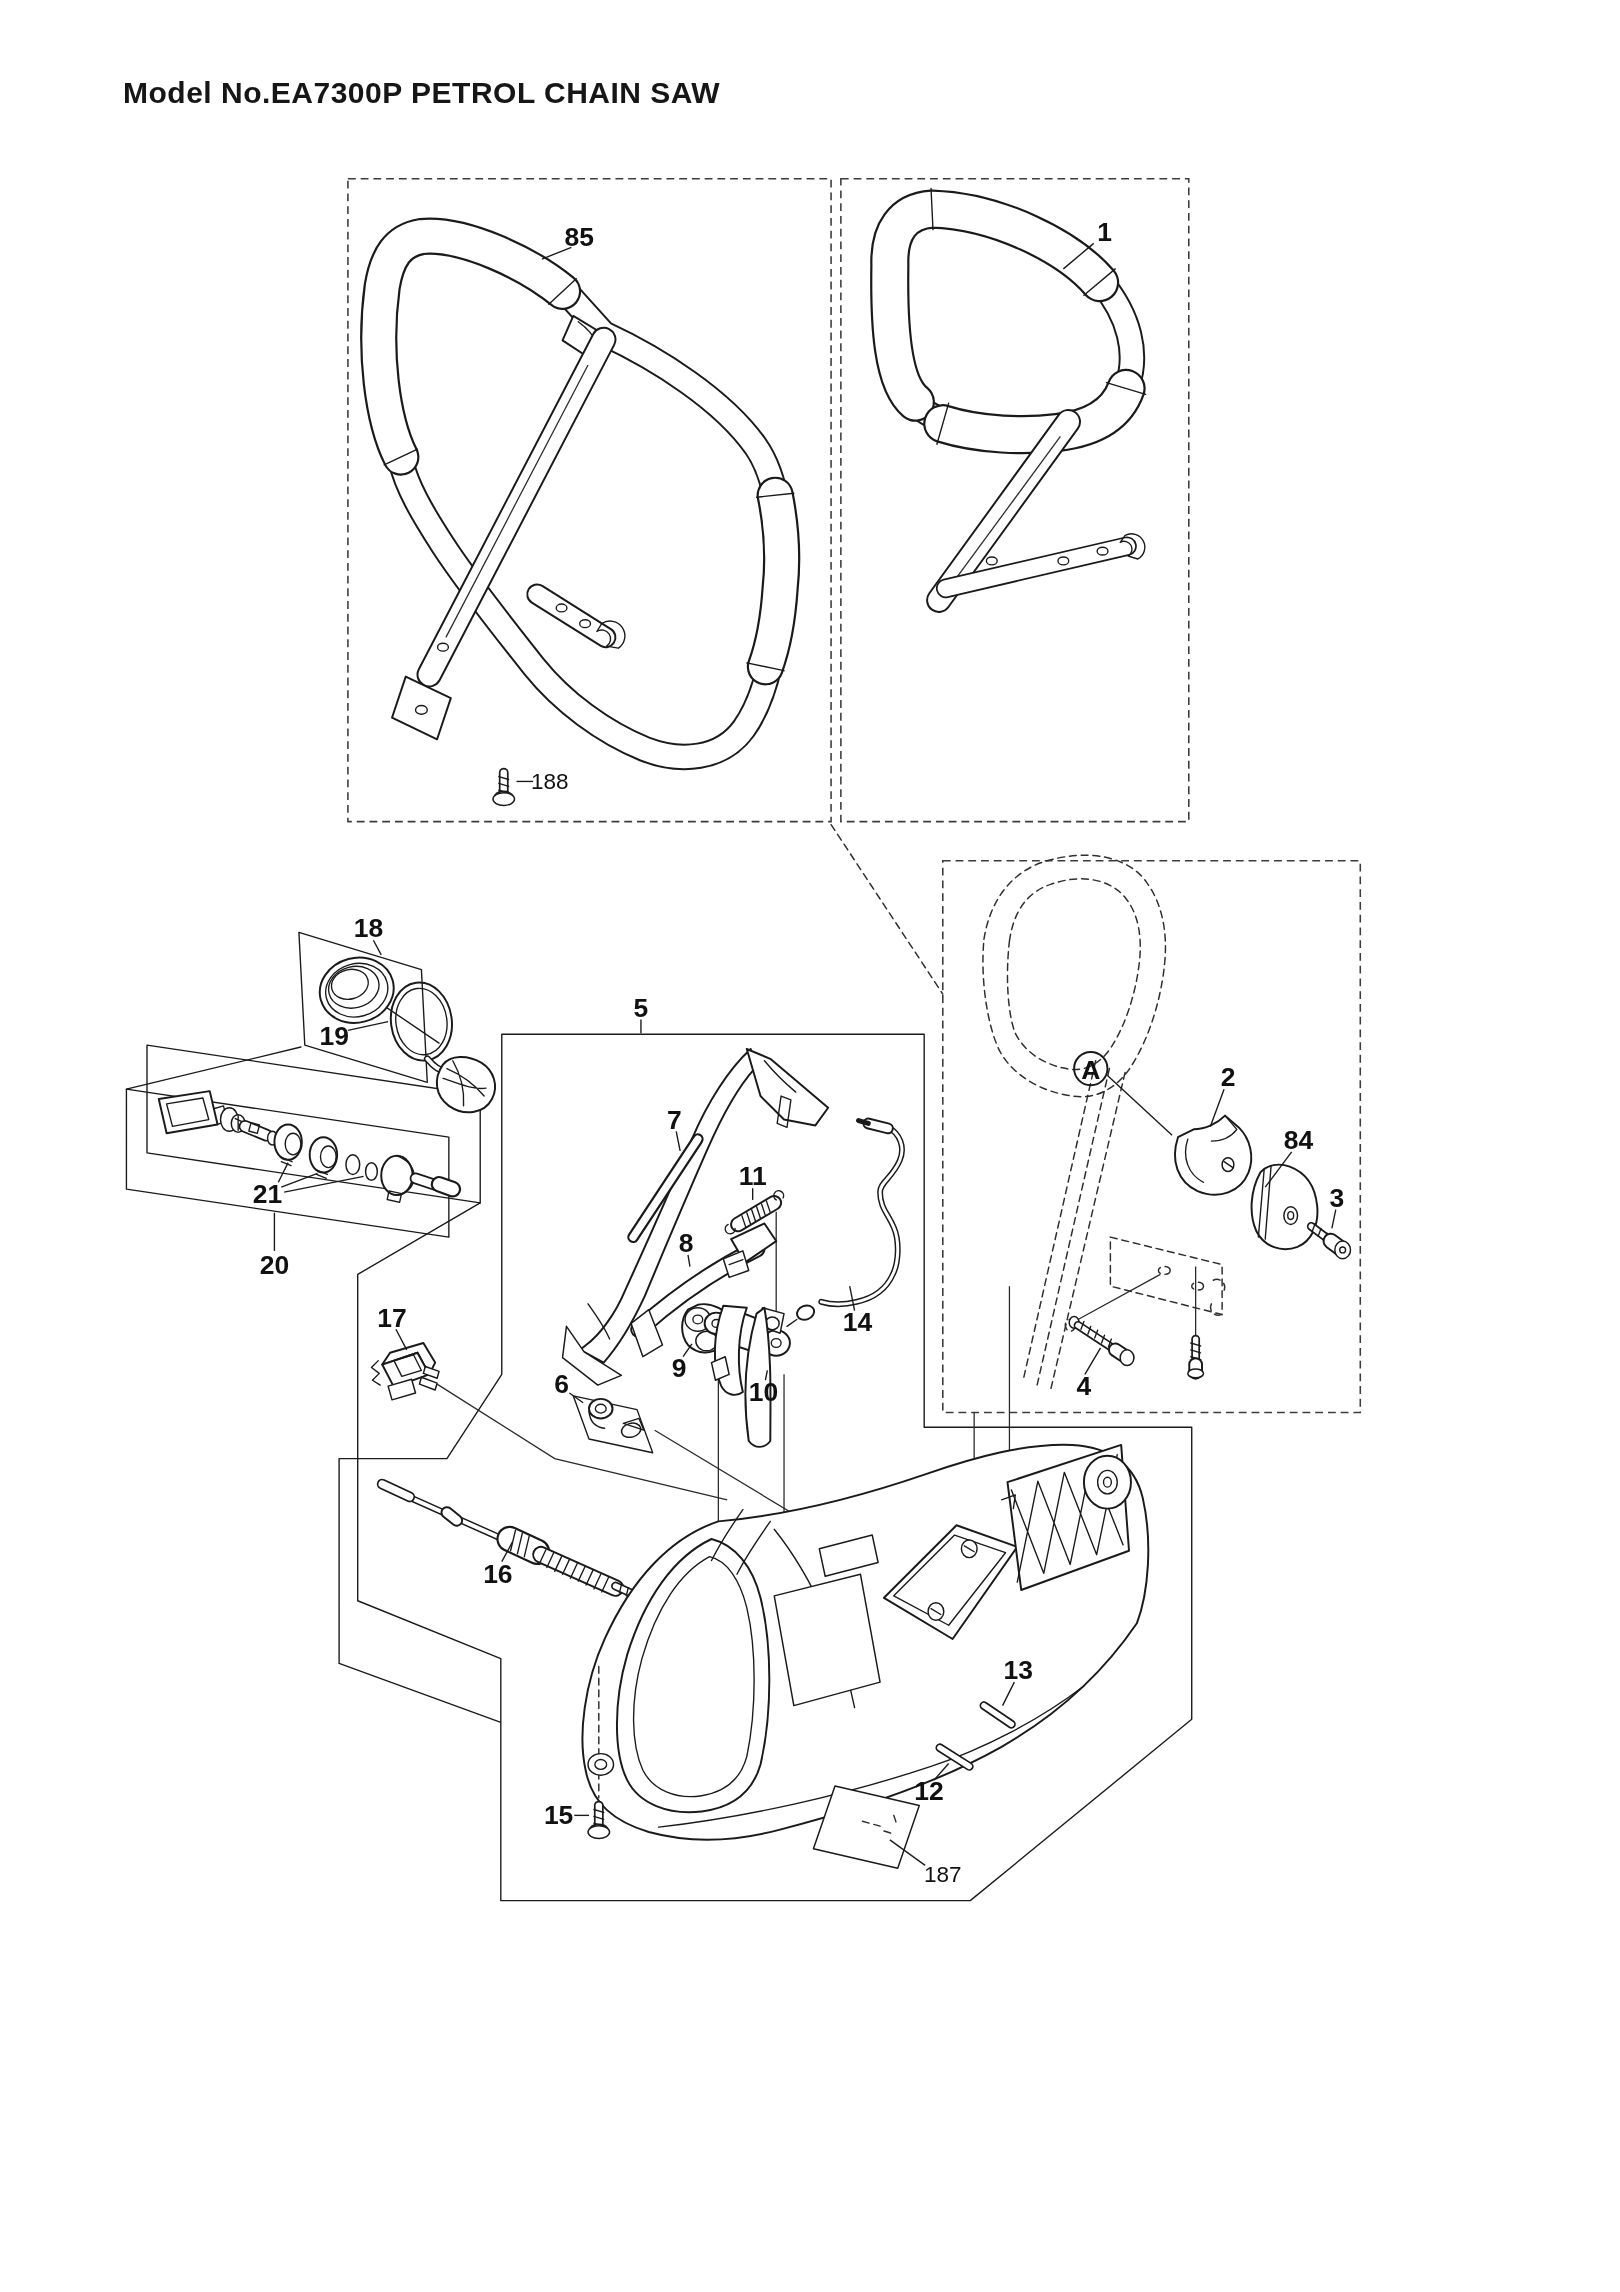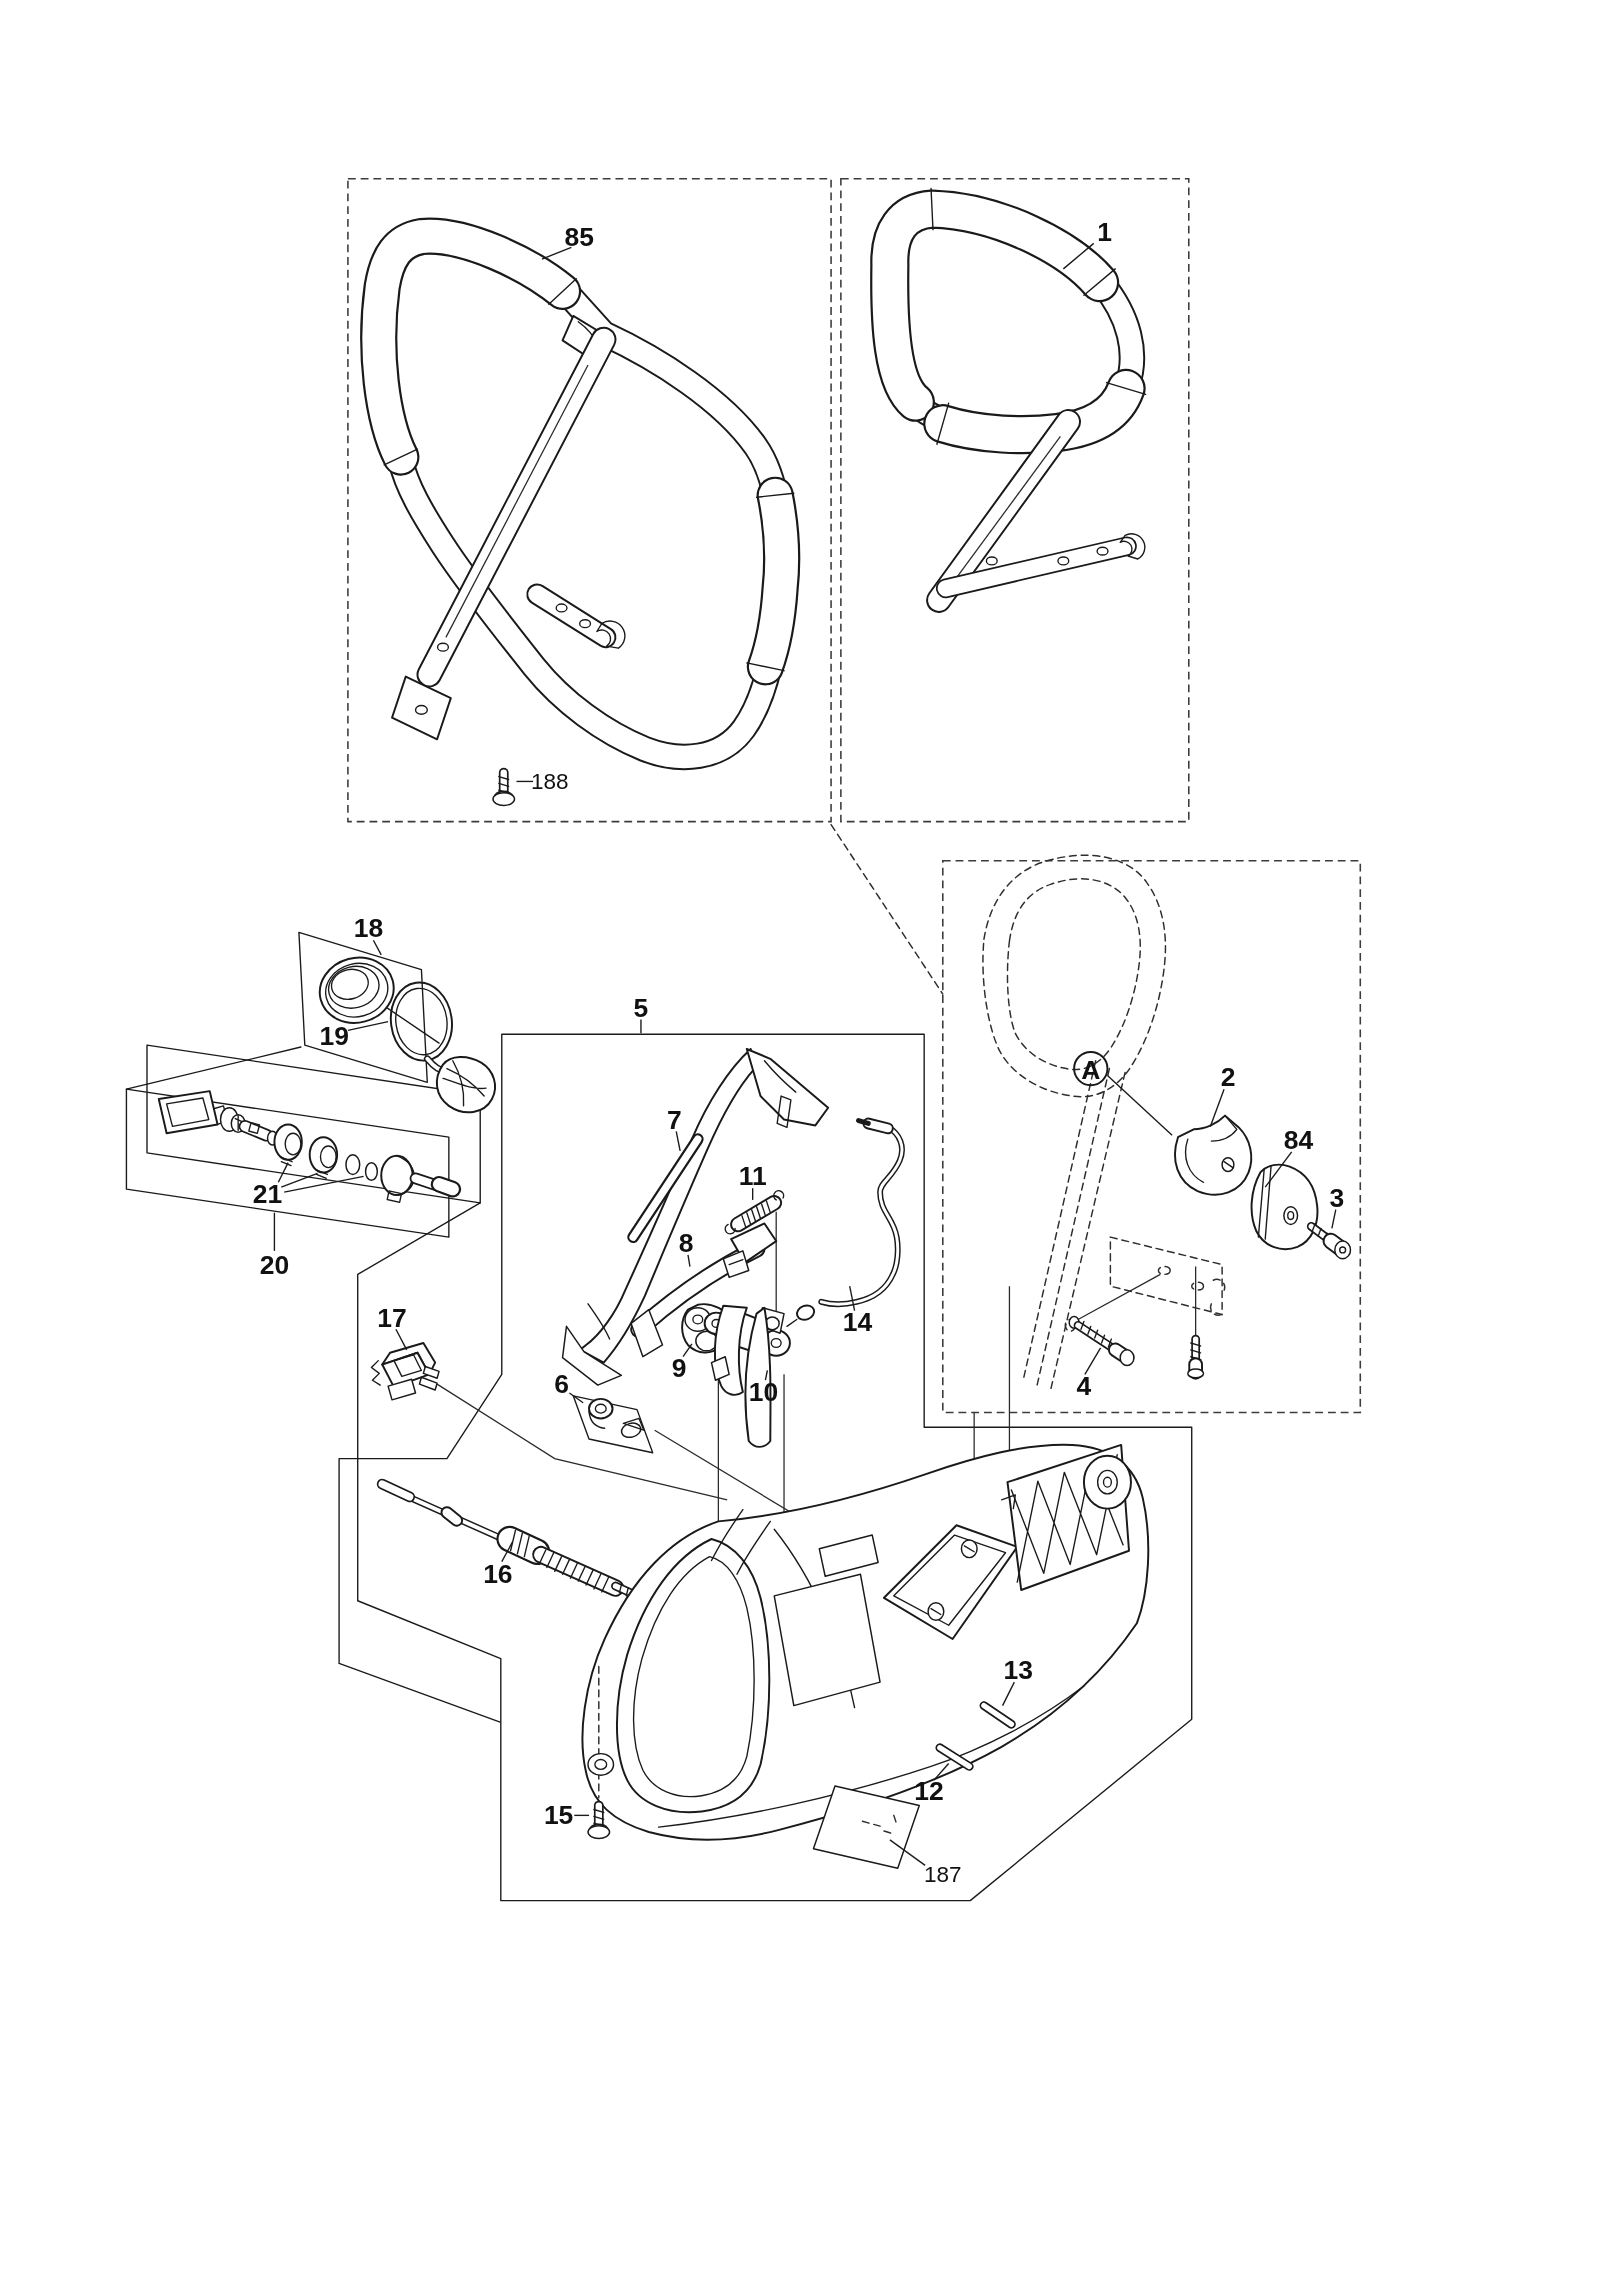--- a/index.html
+++ b/index.html
@@ -16,20 +16,21 @@
   .dash2{stroke:#2e2e2e;fill:none;stroke-width:1.5;stroke-dasharray:7 5;stroke-linecap:round;}
   .thin{stroke:#2a2a2a;fill:none;stroke-width:1.3;}
   .lead{stroke:#1a1a1a;fill:none;stroke-width:1.4;}
   .lbl{font-family:"Liberation Sans",sans-serif;font-size:27px;font-weight:700;fill:#111;}
   .lblsm{font-family:"Liberation Sans",sans-serif;font-size:23px;font-weight:400;fill:#111;}
 </style>
 </head>
 <body>
 
 <div id="page">
+  <div id="title">Model No.EA7300P PETROL CHAIN SAW</div>
 
   <svg width="1620" height="2293" viewBox="0 0 1653 2339">
 
     <defs>
       <path id="loop85" d="M 409,470 C 388,428 380,356 390,290 C 395,260 406,243 430,239 C 476,234 544,268 578,298 L 616,340 C 672,366 738,408 771,455 C 793,486 801,544 797,596 C 793,652 783,710 759,743 C 736,775 694,778 658,764 C 616,747 574,716 545,680 C 512,638 478,596 452,556 C 430,522 415,496 409,470 Z"></path>
       <path id="foam85a" d="M 409,466 C 390,428 381,358 390,292 C 395,262 406,245 430,241 C 474,237 540,269 574,297"></path>
       <path id="foam85b" d="M 791,505 C 798,540 799,572 796,600 C 794,630 789,658 781,680"></path>
       <path id="bar85" d="M 616,346 L 438,688"></path>
       <path id="strap85" d="M 548,606 L 618,650"></path>
       <path id="loop1" d="M 908,268 C 906,234 920,214 952,212 C 1020,214 1092,250 1124,288 C 1152,322 1162,360 1150,394 C 1140,424 1114,438 1078,442 C 1028,448 966,440 934,412 C 912,392 909,330 908,268 Z"></path>

